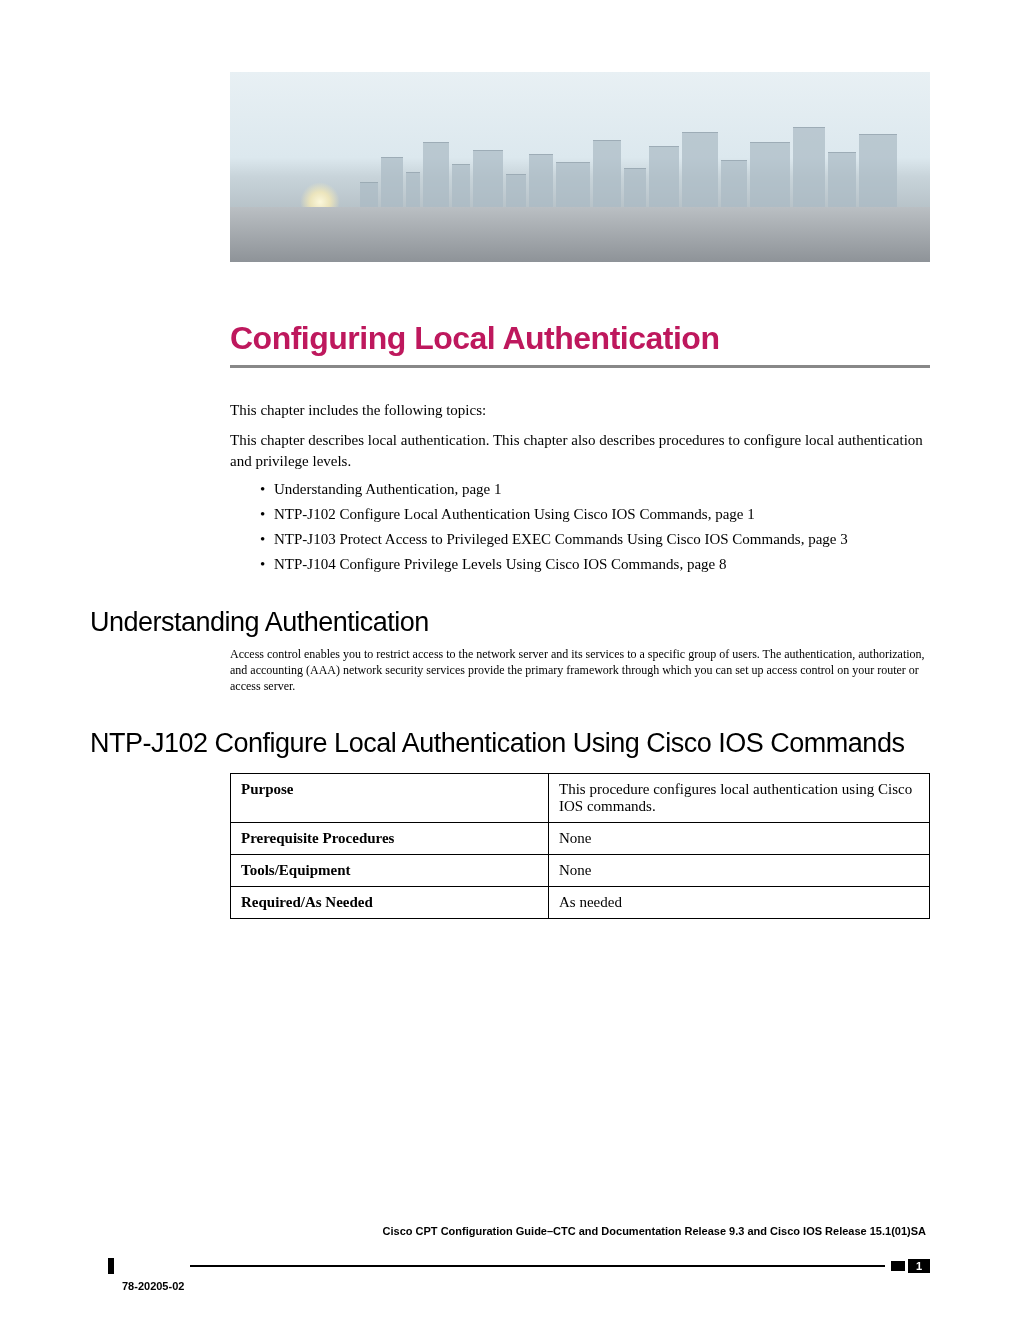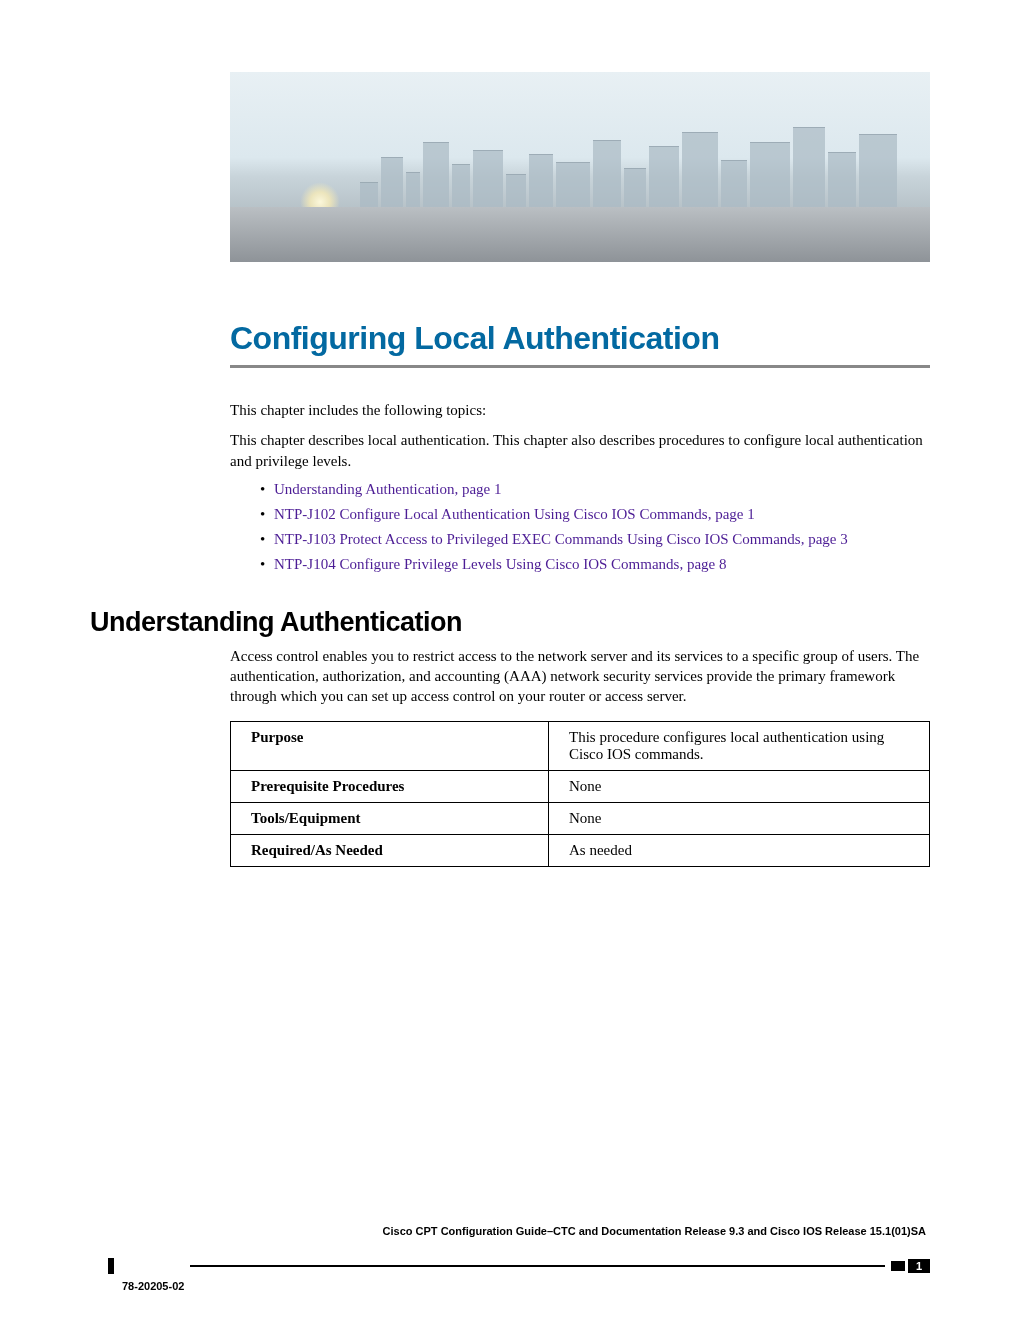--- a/index.html
+++ b/index.html
@@ -49,21 +49,21 @@
     right: 0;
     height: 55px;
     background: linear-gradient(180deg, #babfc3 0%, #8e9398 100%);
   }
   .chapter-title {
     font-family: Arial, Helvetica, sans-serif;
     font-weight: 800;
     font-size: 32px;
     letter-spacing: -0.5px;
     margin: 58px 0 8px 140px;
-    color: #0369a1;
+    color: #be185d;
   }
   .chapter-rule {
     margin-left: 140px;
     border: 0;
     border-top: 3px solid #888;
     margin-bottom: 32px;
   }
   .intro {
     margin-left: 140px;
     font-size: 15px;
@@ -79,43 +79,43 @@
     margin-bottom: 8px;
     position: relative;
     padding-left: 14px;
   }
   .toc li::before {
     content: "•";
     position: absolute;
     left: 0;
     color: #000;
   }
-  .toc a { color: #4c1d95; text-decoration: none; }
+  .toc a { color: #000000; text-decoration: none; }
   .h2 {
     font-family: Arial, Helvetica, sans-serif;
-    font-weight: 700;
+    font-weight: 400;
     font-size: 27px;
     letter-spacing: -0.5px;
     margin: 34px 0 8px 0;
   }
   .body-text {
     margin-left: 140px;
-    font-size: 15px;
+    font-size: 12px;
     line-height: 1.35;
   }
   .body-text p { margin-bottom: 10px; }
   .proc-table {
     margin: 14px 0 0 140px;
     border-collapse: collapse;
     width: 700px;
     font-size: 15px;
   }
   .proc-table td {
     border: 1px solid #000;
-    padding: 7px 20px;
+    padding: 7px 10px;
     vertical-align: top;
   }
   .proc-table td:first-child {
     width: 318px;
     font-weight: bold;
     font-family: "Times New Roman", Times, serif;
   }
   .footer {
     position: absolute;
     bottom: 28px;
@@ -205,20 +205,21 @@
     <li><a href="#">NTP-J102 Configure Local Authentication Using Cisco IOS Commands,  page  1</a></li>
     <li><a href="#">NTP-J103 Protect Access to Privileged EXEC Commands Using Cisco IOS Commands,  page  3</a></li>
     <li><a href="#">NTP-J104 Configure Privilege Levels Using Cisco IOS Commands,  page  8</a></li>
   </ul>
 
   <h2 class="h2">Understanding Authentication</h2>
   <div class="body-text">
     <p>Access control enables you to restrict access to the network server and its services to a specific group of users. The authentication, authorization, and accounting (AAA) network security services provide the primary framework through which you can set up access control on your router or access server.</p>
   </div>
 
+  <h2 class="h2">NTP-J102 Configure Local Authentication Using Cisco IOS Commands</h2>
   <table class="proc-table">
     <tbody>
         <tr>
       <td>Purpose</td>
       <td>This procedure configures local authentication using Cisco IOS commands.</td>
     </tr>
     <tr>
       <td>Prerequisite Procedures</td>
       <td>None</td>
     </tr>

